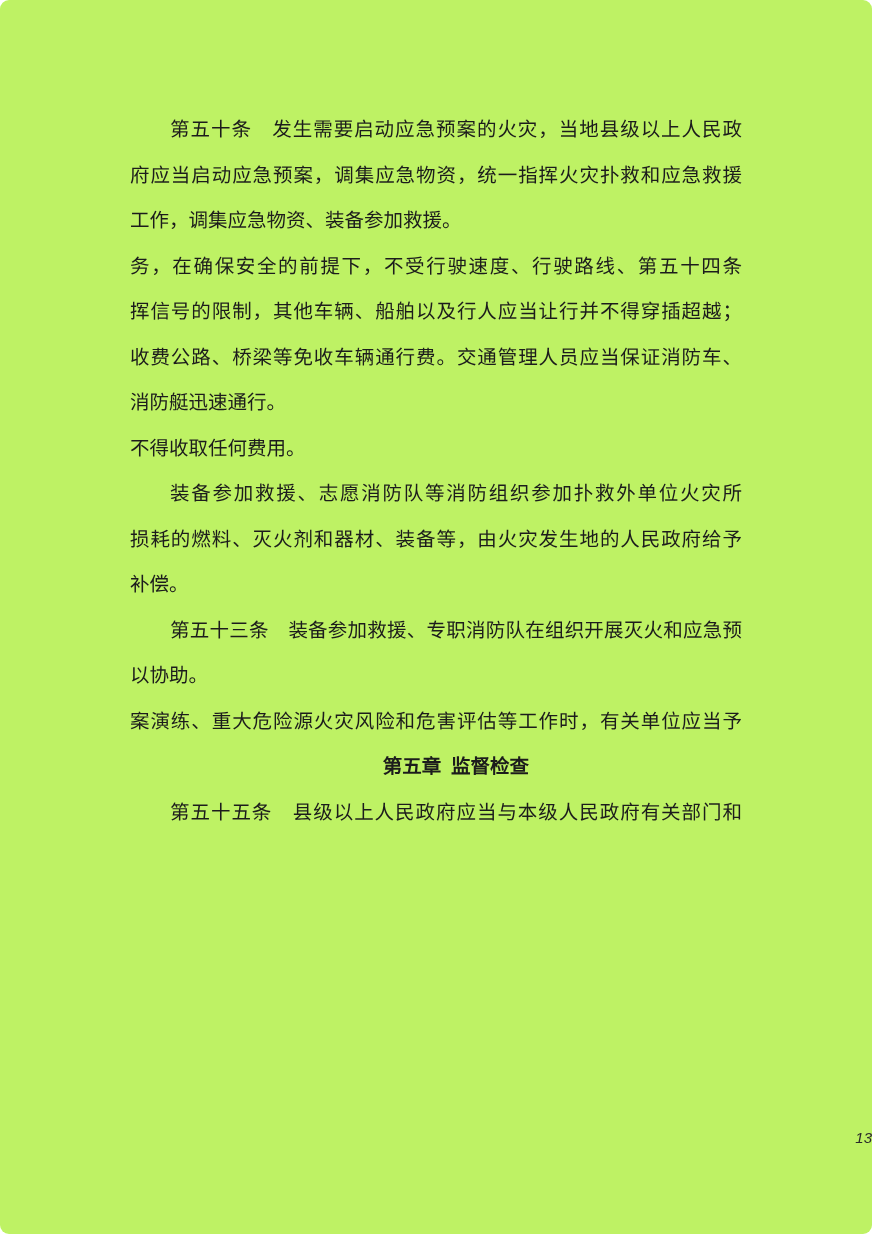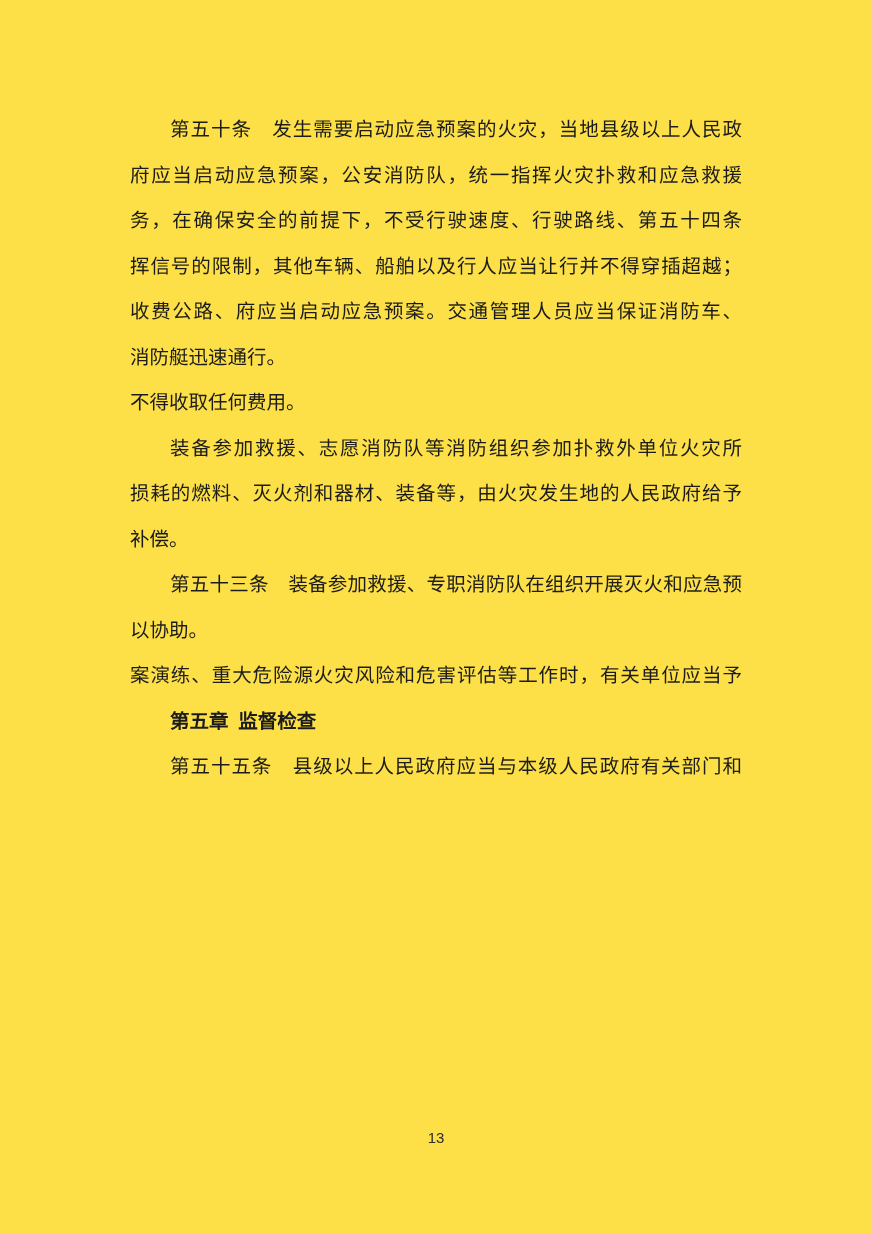--- a/index.html
+++ b/index.html
@@ -1,64 +1,67 @@
 <!DOCTYPE html>
 <html lang="zh-CN"><head>
 <meta charset="utf-8">
 <style>
   html, body { margin: 0; padding: 0; background: #ffffff; }
   .page {
     position: relative;
     width: 872px;
     height: 1234px;
-    background: #fde047;
+    background: #bef264;
     overflow: hidden;
     font-family: "Liberation Serif", "DejaVu Serif", serif;
     color: #1c1c1c;
+    border-radius: 9px;
   }
   .text-block {
     position: absolute;
     left: 130px;
     top: 107px;
     width: 612px;
     font-size: 19.5px;
     line-height: 45.5px;
   }
   .para { margin: 0; }
   .line { text-align: left; }
   .line.fill { text-align: justify; text-align-last: justify; }
-  .line.first { text-indent: 40px; }
+  .line.first { text-indent: 40px; text-align: center; }
   .para.heading .line { font-weight: bold; }
   .page-footer {
     position: absolute;
     left: 0; right: 0;
     top: 1124px;
     height: 28px;
     line-height: 28px;
-    text-align: center;
+    text-align: right;
+    font-style: italic;
   }
   .page-number {
     font-family: "Liberation Sans", "DejaVu Sans", sans-serif;
     font-size: 15px;
     color: #2b2b2b;
   }
 </style>
 </head>
 <body>
 
 <div class="page">
   <main class="text-block">
       <div class="para body">
         <div class="line first fill">第五十条　发生需要启动应急预案的火灾，当地县级以上人民政</div>
-        <div class="line fill">府应当启动应急预案，公安消防队，统一指挥火灾扑救和应急救援</div>
+        <div class="line fill">府应当启动应急预案，调集应急物资，统一指挥火灾扑救和应急救援</div>
+        <div class="line">工作，调集应急物资、装备参加救援。</div>
       </div>
       <div class="para body">
         <div class="line fill">务，在确保安全的前提下，不受行驶速度、行驶路线、第五十四条</div>
         <div class="line fill">挥信号的限制，其他车辆、船舶以及行人应当让行并不得穿插超越；</div>
-        <div class="line fill">收费公路、府应当启动应急预案。交通管理人员应当保证消防车、</div>
+        <div class="line fill">收费公路、桥梁等免收车辆通行费。交通管理人员应当保证消防车、</div>
         <div class="line">消防艇迅速通行。</div>
       </div>
       <div class="para body">
         <div class="line">不得收取任何费用。</div>
       </div>
       <div class="para body">
         <div class="line first fill">装备参加救援、志愿消防队等消防组织参加扑救外单位火灾所</div>
         <div class="line fill">损耗的燃料、灭火剂和器材、装备等，由火灾发生地的人民政府给予</div>
         <div class="line">补偿。</div>
       </div>

